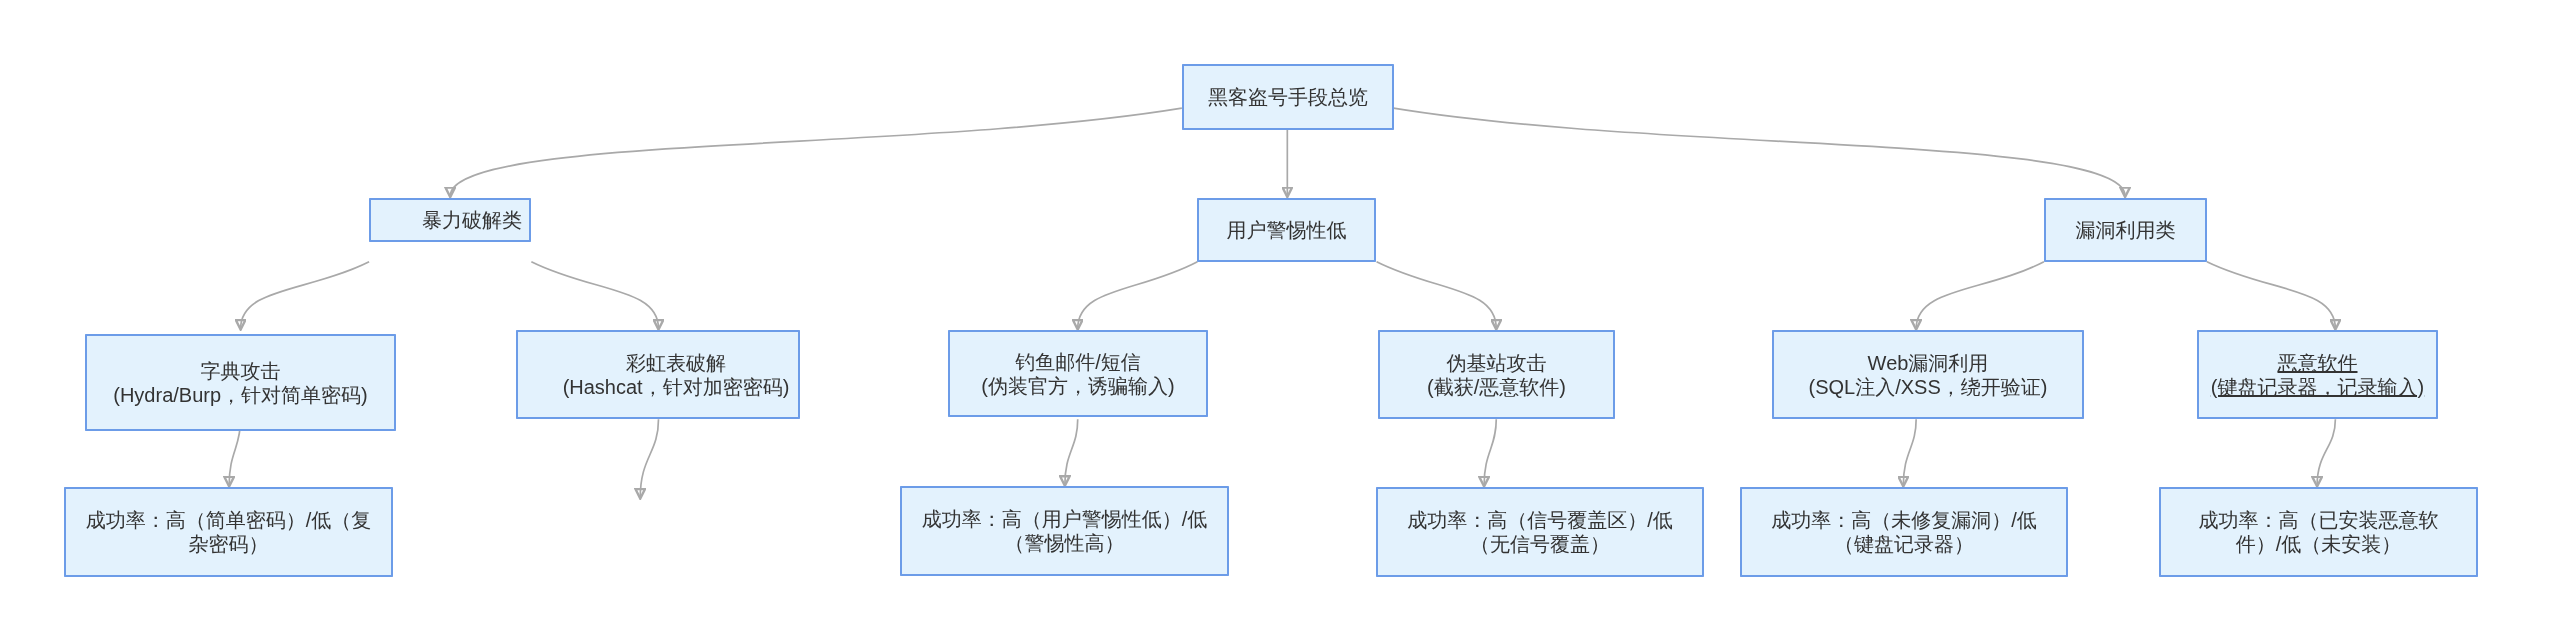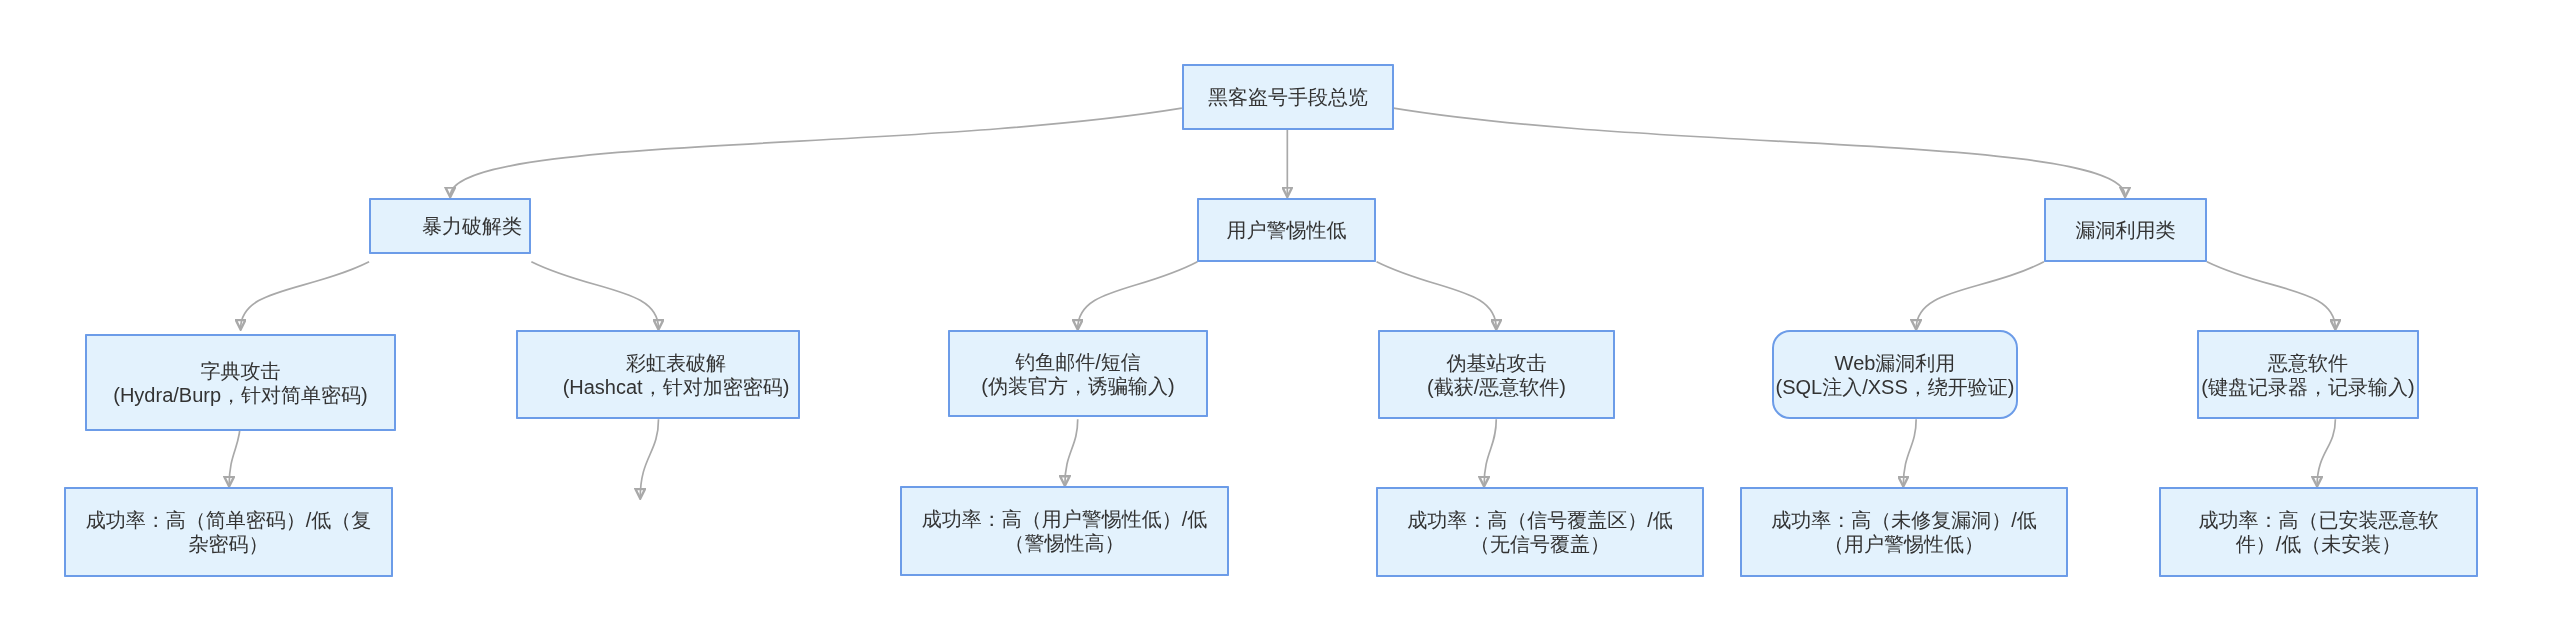--- a/index.html
+++ b/index.html
@@ -77,21 +77,21 @@
     <path marker-end="url(#arrow)" d="M1593 620 C1593 662, 1574 668, 1574 717"></path>
     <path marker-end="url(#arrow)" d="M2212 620 C2212 662, 2194 668, 2194 718"></path>
     <path marker-end="url(#arrow)" d="M2833 620 C2833 662, 2814 668, 2814 718"></path>
     <path marker-end="url(#arrow)" d="M3453 620 C3453 662, 3426 668, 3426 718"></path>
   </svg>
 
   <div class="node" style="left:1182px; top:64px; width:212px; height:66px;">
     <span class="label">黑客盗号手段总览</span>
   </div>
 
-  <div class="node" style="left:369px; top:198px; width:162px; height:56px;padding-left:44px;">
+  <div class="node" style="left:369px; top:198px; width:162px; height:44px;padding-left:44px;">
     <span class="label">暴力破解类</span>
   </div>
   <div class="node" style="left:1197px; top:198px; width:179px; height:64px;">
     <span class="label">用户警惕性低</span>
   </div>
   <div class="node" style="left:2044px; top:198px; width:163px; height:64px;">
     <span class="label">漏洞利用类</span>
   </div>
 
   <div class="node" style="left:85px; top:334px; width:311px; height:97px;">
@@ -103,39 +103,39 @@
     <span class="label">(Hashcat，针对加密密码)</span>
   </div>
   <div class="node" style="left:948px; top:330px; width:260px; height:87px;">
     <span class="label">钓鱼邮件/短信</span>
     <span class="label">(伪装官方，诱骗输入)</span>
   </div>
   <div class="node" style="left:1378px; top:330px; width:237px; height:89px;">
     <span class="label">伪基站攻击</span>
     <span class="label">(截获/恶意软件)</span>
   </div>
-  <div class="node" style="left:1772px; top:330px; width:246px; height:89px;border-radius:18px;">
+  <div class="node" style="left:1772px; top:330px; width:312px; height:89px;">
     <span class="label">Web漏洞利用</span>
     <span class="label">(SQL注入/XSS，绕开验证)</span>
   </div>
-  <div class="node" style="left:2197px; top:330px; width:222px; height:89px;">
+  <div class="node" style="left:2197px; top:330px; width:241px; height:89px;text-decoration:underline;">
     <span class="label">恶意软件</span>
     <span class="label">(键盘记录器，记录输入)</span>
   </div>
 
   <div class="node" style="left:64px; top:487px; width:329px; height:90px;">
     <span class="label wrap">成功率：高（简单密码）/低（复杂密码）</span>
   </div>
   <div class="node" style="left:900px; top:486px; width:329px; height:90px;">
     <span class="label wrap">成功率：高（用户警惕性低）/低（警惕性高）</span>
   </div>
   <div class="node" style="left:1376px; top:487px; width:328px; height:90px;">
     <span class="label wrap">成功率：高（信号覆盖区）/低（无信号覆盖）</span>
   </div>
   <div class="node" style="left:1740px; top:487px; width:328px; height:90px;">
-    <span class="label wrap">成功率：高（未修复漏洞）/低（用户警惕性低）</span>
+    <span class="label wrap">成功率：高（未修复漏洞）/低（键盘记录器）</span>
   </div>
   <div class="node" style="left:2159px; top:487px; width:319px; height:90px;">
     <span class="label wrap">成功率：高（已安装恶意软件）/低（未安装）</span>
   </div>
 
 </div>
 
 
 </body></html>

